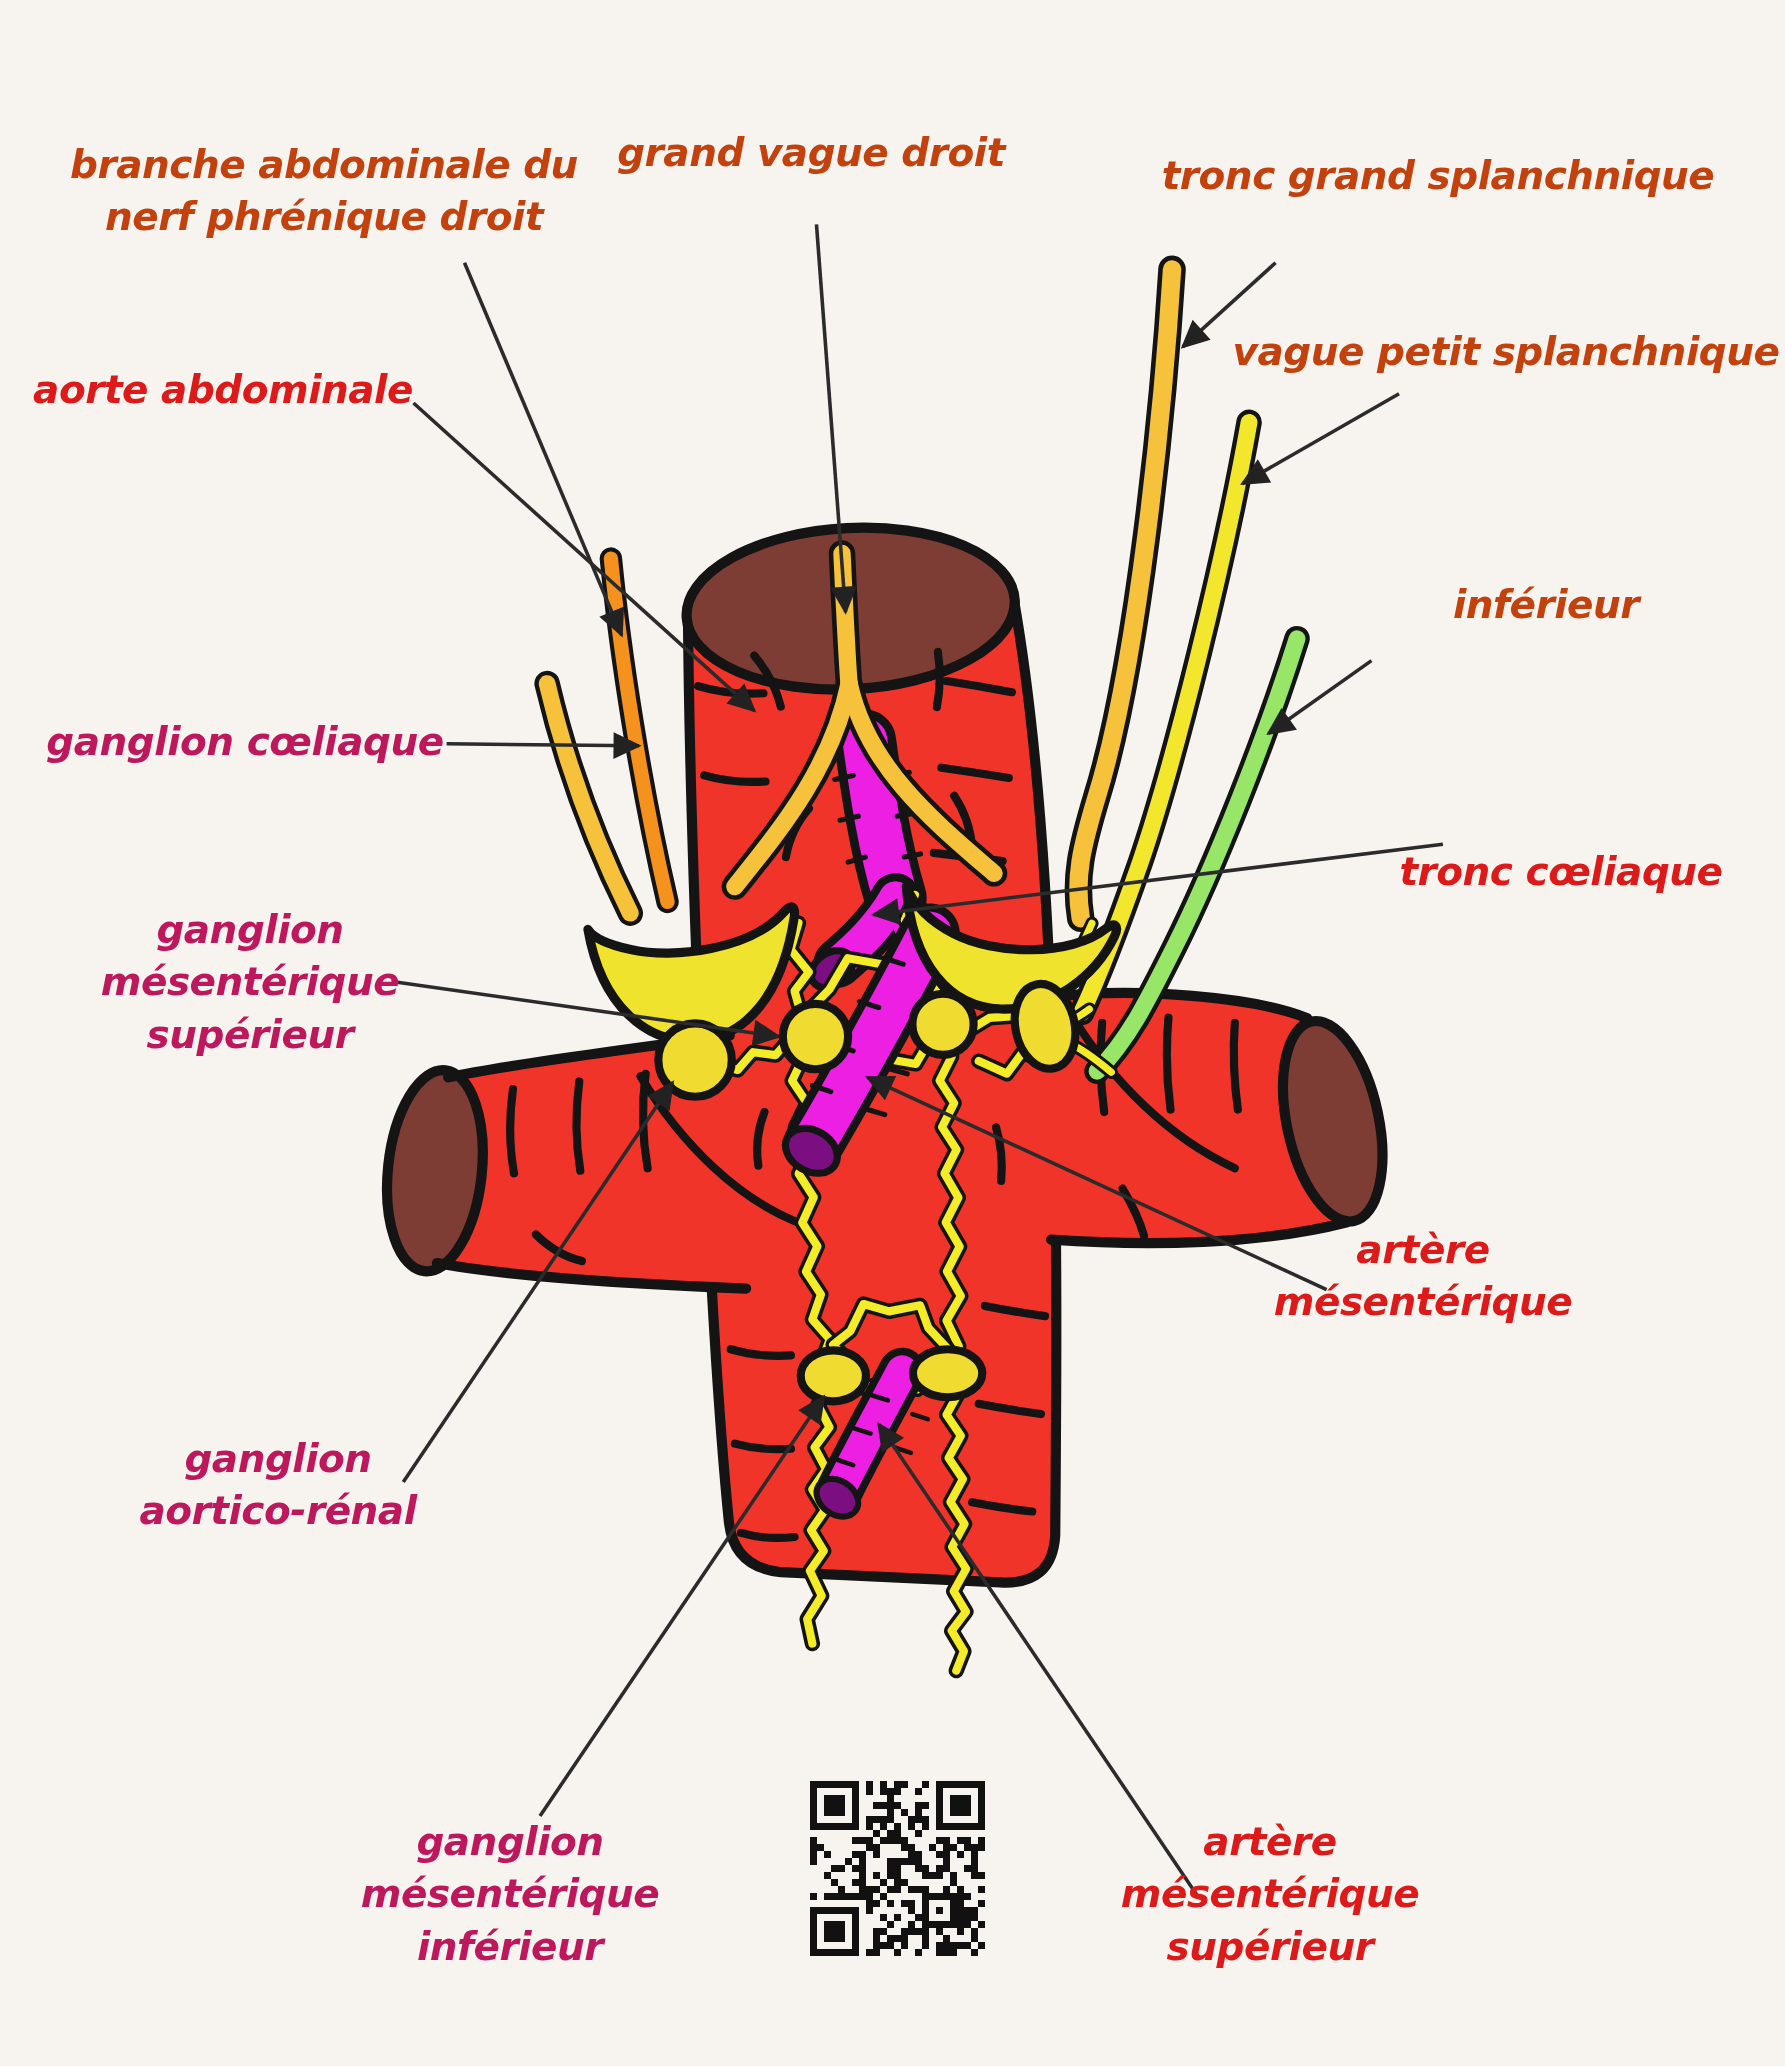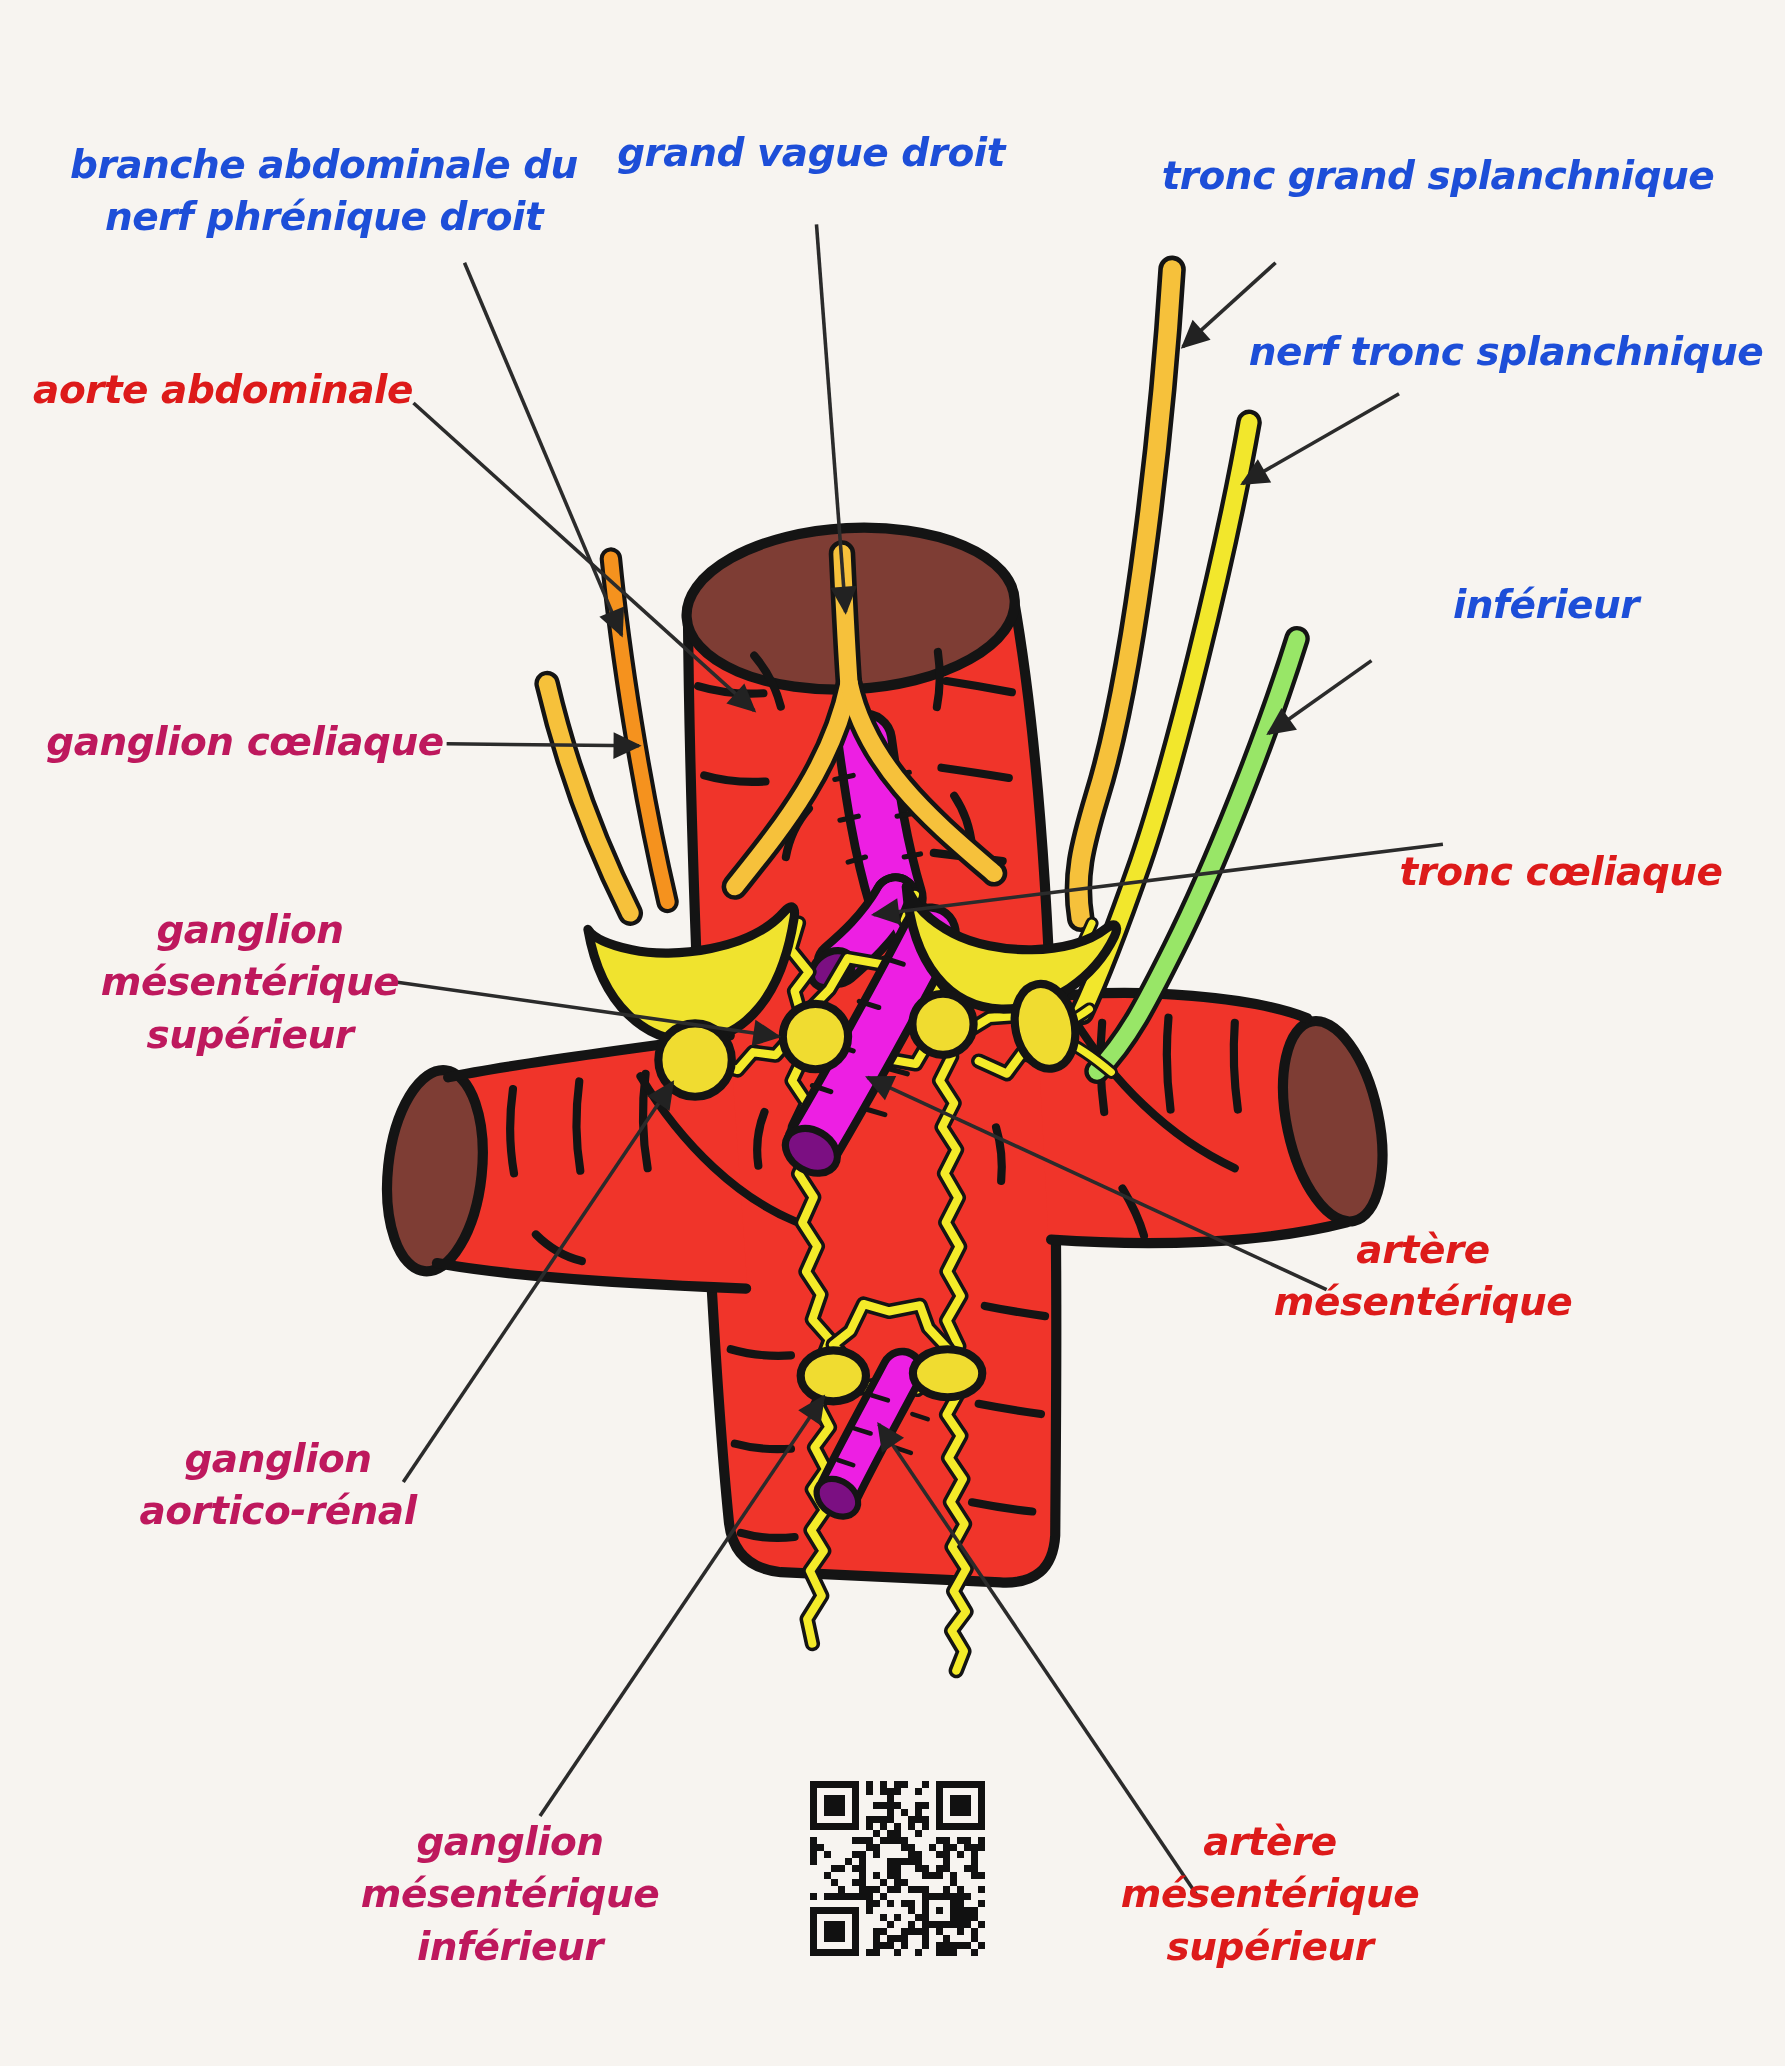--- a/index.html
+++ b/index.html
@@ -1,21 +1,21 @@
 <!DOCTYPE html>
 <html style="font-size:8.2px"><head>
 <meta charset="utf-8">
 <style>
   html,body{margin:0;padding:0;background:#f7f4f0;}
   .canvas{position:relative;width:1786px;height:2066px;background:#f7f4f0;overflow:hidden;
           font-family:"DejaVu Sans",sans-serif;}
   svg.diagram{position:absolute;left:0;top:0;width:1786px;height:2066px;}
   .label{position:absolute;transform:translateX(-50%);text-align:center;white-space:nowrap;
          font:italic 700 39px/1.34 "DejaVu Sans",sans-serif;letter-spacing:-0.5px;}
-  .c-orange{color:#1d4ed8}
+  .c-orange{color:#c2410c}
   .c-red{color:#dd1a1a}
   .c-brown{color:#be185d}
   .qr{position:absolute;left:810px;top:1781px;width:175px;height:175px;
       display:grid;grid-template-columns:repeat(25,1fr);grid-template-rows:repeat(25,1fr);}
   .qr i{display:block}
   .qr i.b{background:#111}
   
   .ol{stroke:#141414;fill:none;stroke-linecap:round;stroke-linejoin:round;}
   .leader{stroke:#2b2b2b;stroke-width:7;fill:none;}
 </style>
@@ -228,21 +228,21 @@
     <div>branche abdominale du</div>
     <div>nerf phrénique droit</div>
   </div>
   <div class="label c-orange" style="left:811px;top:127px">
     <div>grand vague droit</div>
   </div>
   <div class="label c-orange" style="left:1438px;top:150px">
     <div>tronc grand splanchnique</div>
   </div>
   <div class="label c-orange" style="left:1506px;top:326px">
-    <div>nerf tronc splanchnique</div>
+    <div>vague petit splanchnique</div>
   </div>
   <div class="label c-red" style="left:223px;top:364px">
     <div>aorte abdominale</div>
   </div>
   <div class="label c-orange" style="left:1546px;top:579px">
     <div>inférieur</div>
   </div>
   <div class="label c-brown" style="left:245px;top:716px">
     <div>ganglion cœliaque</div>
   </div>

